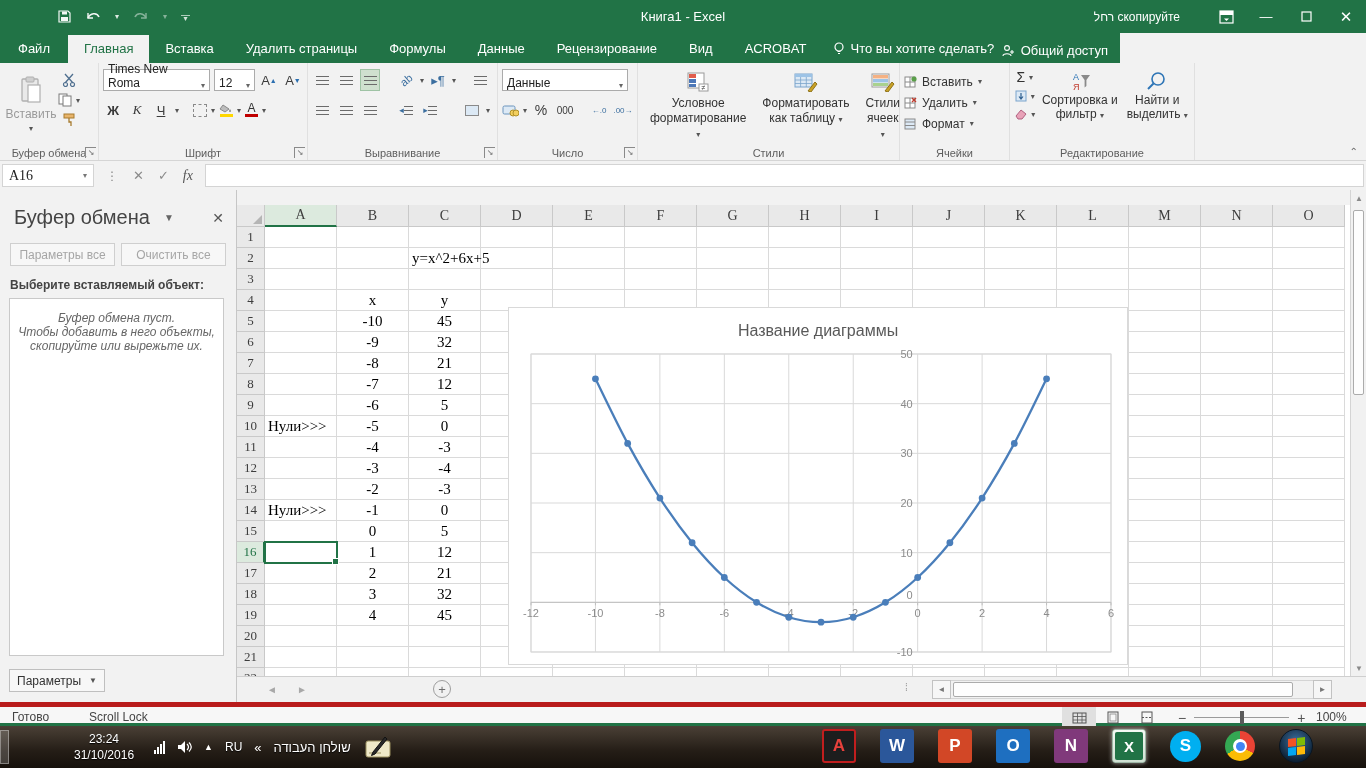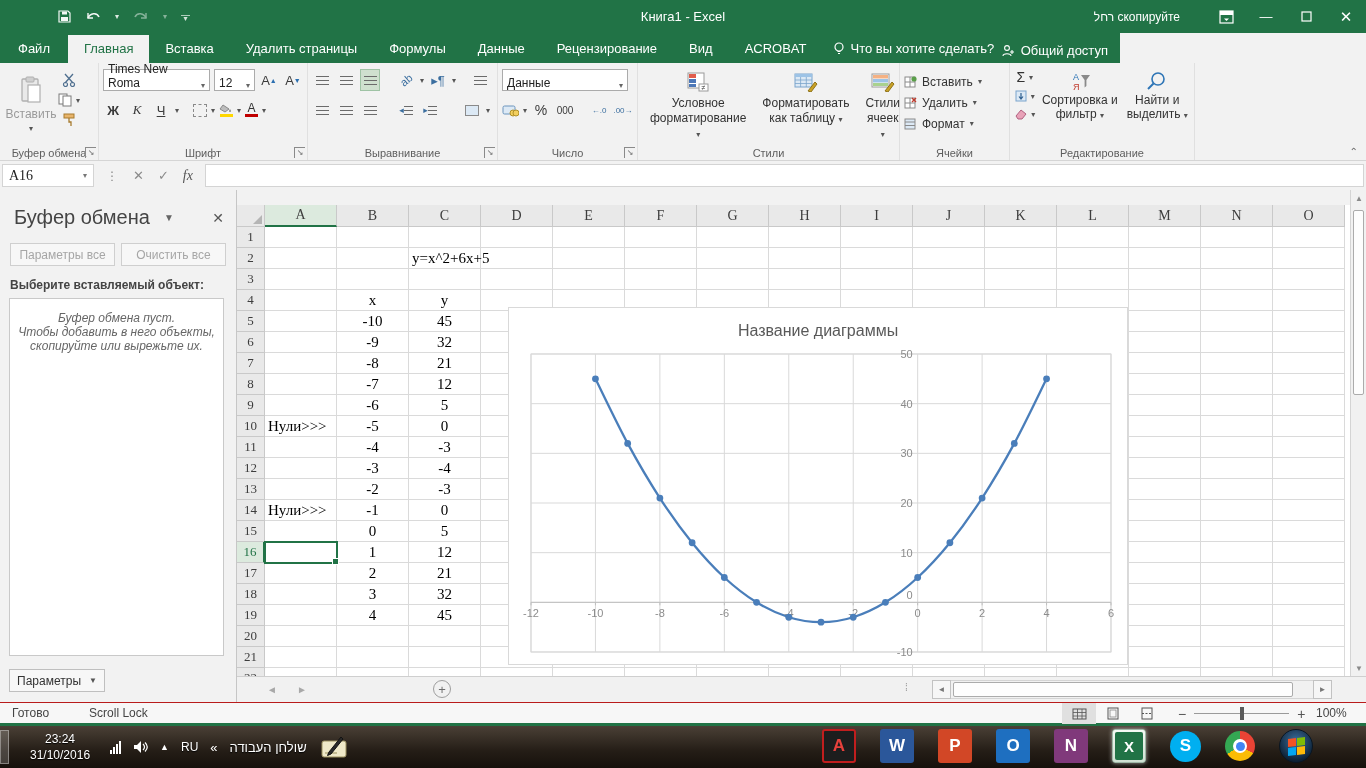--- a/index.html
+++ b/index.html
@@ -93,32 +93,32 @@
   .snav { position:absolute; top:0; height:25px; display:flex; align-items:center; color:#a8a8a8; font-size:10px; }
   .stab { position:absolute; left:93px; top:0; width:75px; height:25px; background:#fff; border-left:1px solid #d0d0d0; border-right:1px solid #d0d0d0; border-bottom:3px solid #217346; color:#217346; font-weight:bold; font-size:13px; display:flex; align-items:center; justify-content:center;margin-top:48px; }
   .addsheet { position:absolute; left:196px; top:3px; width:18px; height:18px; border:1px solid #9e9e9e; border-radius:50%; color:#6e6e6e; display:flex; align-items:center; justify-content:center; font-size:13px; }
   .hscroll { position:absolute; left:695px; top:3px; width:400px; height:19px; display:flex; align-items:center; }
   .hbtn { width:19px; height:19px; border:1px solid #c2c2c2; background:#f6f6f6; color:#777; font-size:8px; display:flex; align-items:center; justify-content:center; }
   .htrack { flex:1; height:19px; border-top:1px solid #d4d4d4; border-bottom:1px solid #d4d4d4; background:#f1f1f1; position:relative; }
   .hthumb { position:absolute; left:2px; top:1px; height:15px; width:340px; background:#fdfdfd; border:1px solid #ababab; border-radius:2px; }
   .splitdots { position:absolute; left:668px; top:5px; color:#9a9a9a; font-size:10px; letter-spacing:1px; }
 
   
-  .statusbar { position:absolute; left:0; top:702px; width:1366px; height:24px; background:#f7f7f7; border-top:1px solid #b91c1c; border-bottom:3px solid #217346; color:#444; font-size:12px; }
+  .statusbar { position:absolute; left:0; top:702px; width:1366px; height:24px; background:#f7f7f7; border-top:5px solid #b91c1c; border-bottom:3px solid #217346; color:#444; font-size:12px; }
   .st-left { position:absolute; left:12px; top:3px; display:flex; gap:40px; }
   .viewbtns { position:absolute; left:1062px; top:0; height:21px; display:flex; }
   .vb { width:34px; height:21px; display:flex; align-items:center; justify-content:center; }
   .vb.on { background:#e0e0e0; }
   .zoomctl { position:absolute; left:1178px; top:0; height:21px; display:flex; align-items:center; gap:8px; color:#555; }
   .ztrack { width:95px; height:1px; background:#9a9a9a; position:relative; }
   .zthumb { position:absolute; left:46px; top:-6px; width:4px; height:13px; background:#5a5a5a; }
   .zpct { position:absolute; left:1316px; top:3px; color:#444; }
 
   
-  .taskbar { position:absolute; left:0; top:726px; width:1366px; height:42px; background:linear-gradient(#4a4036,#241d16 60%, #16110c); display:flex; align-items:center; color:#fff; }
+  .taskbar { position:absolute; left:0; top:726px; width:1366px; height:42px; background:linear-gradient(#4a4036,#241d16 60%, #16110c); display:flex; align-items:center; color:#fff;padding-left:44px; }
   .showdesk { position:absolute; left:0; top:4px; width:9px; height:34px; background:rgba(255,255,255,.18); border:1px solid rgba(255,255,255,.35); }
   .clock { margin-left:30px; text-align:center; font-size:12px; line-height:1.35; text-shadow:0 1px 1px #000; }
   .tray { display:flex; align-items:center; gap:12px; margin-left:20px; }
   .lang { font-size:12px; text-shadow:0 1px 1px #000; }
   .heb { font-size:13px; text-shadow:0 1px 1px #000; }
   .apps { position:absolute; left:822px; top:3px; display:flex; align-items:center; gap:24px; }
   .tile { width:34px; height:34px; border-radius:3px; display:flex; align-items:center; justify-content:center; font-weight:bold; font-size:17px; }
   .tile.active-tile { background:linear-gradient(#f5faf5,#cfe0d2); border:1px solid #9fb7a6; box-shadow:0 0 4px rgba(255,255,255,.6); }
   .netbars { display:flex; align-items:flex-end; gap:1px; }
   .netbars i { width:2px; background:#fff; display:block; }

